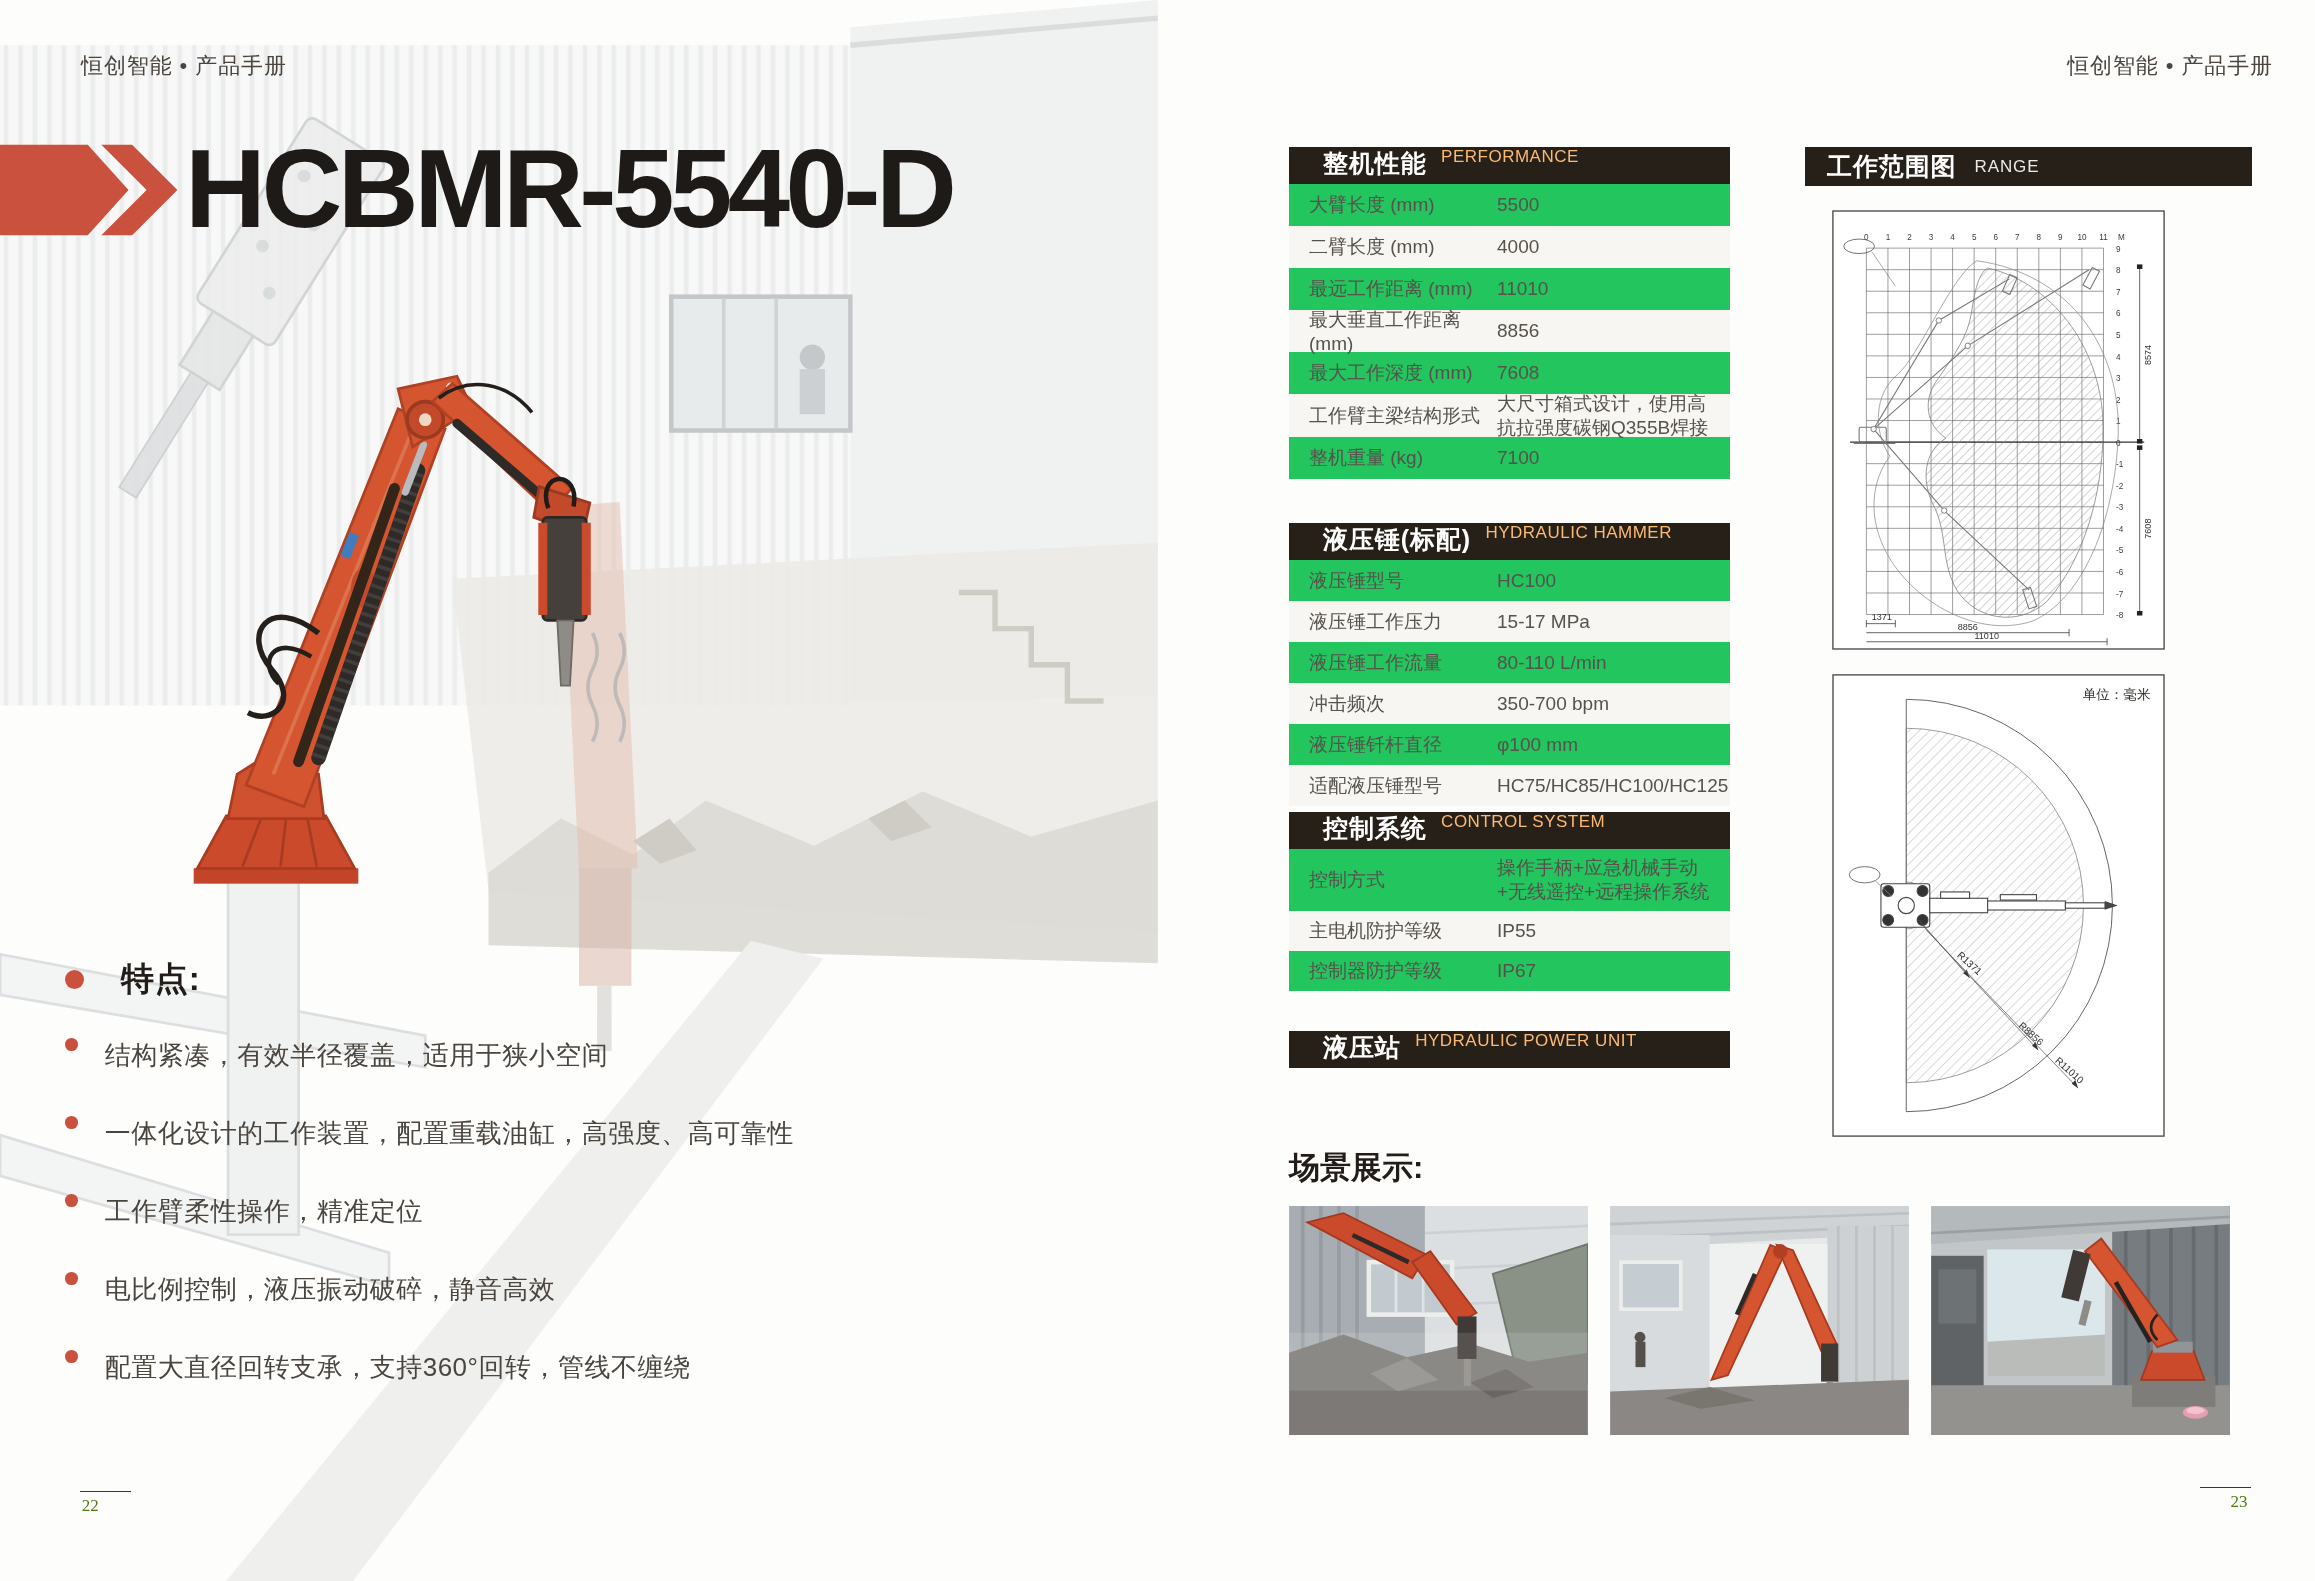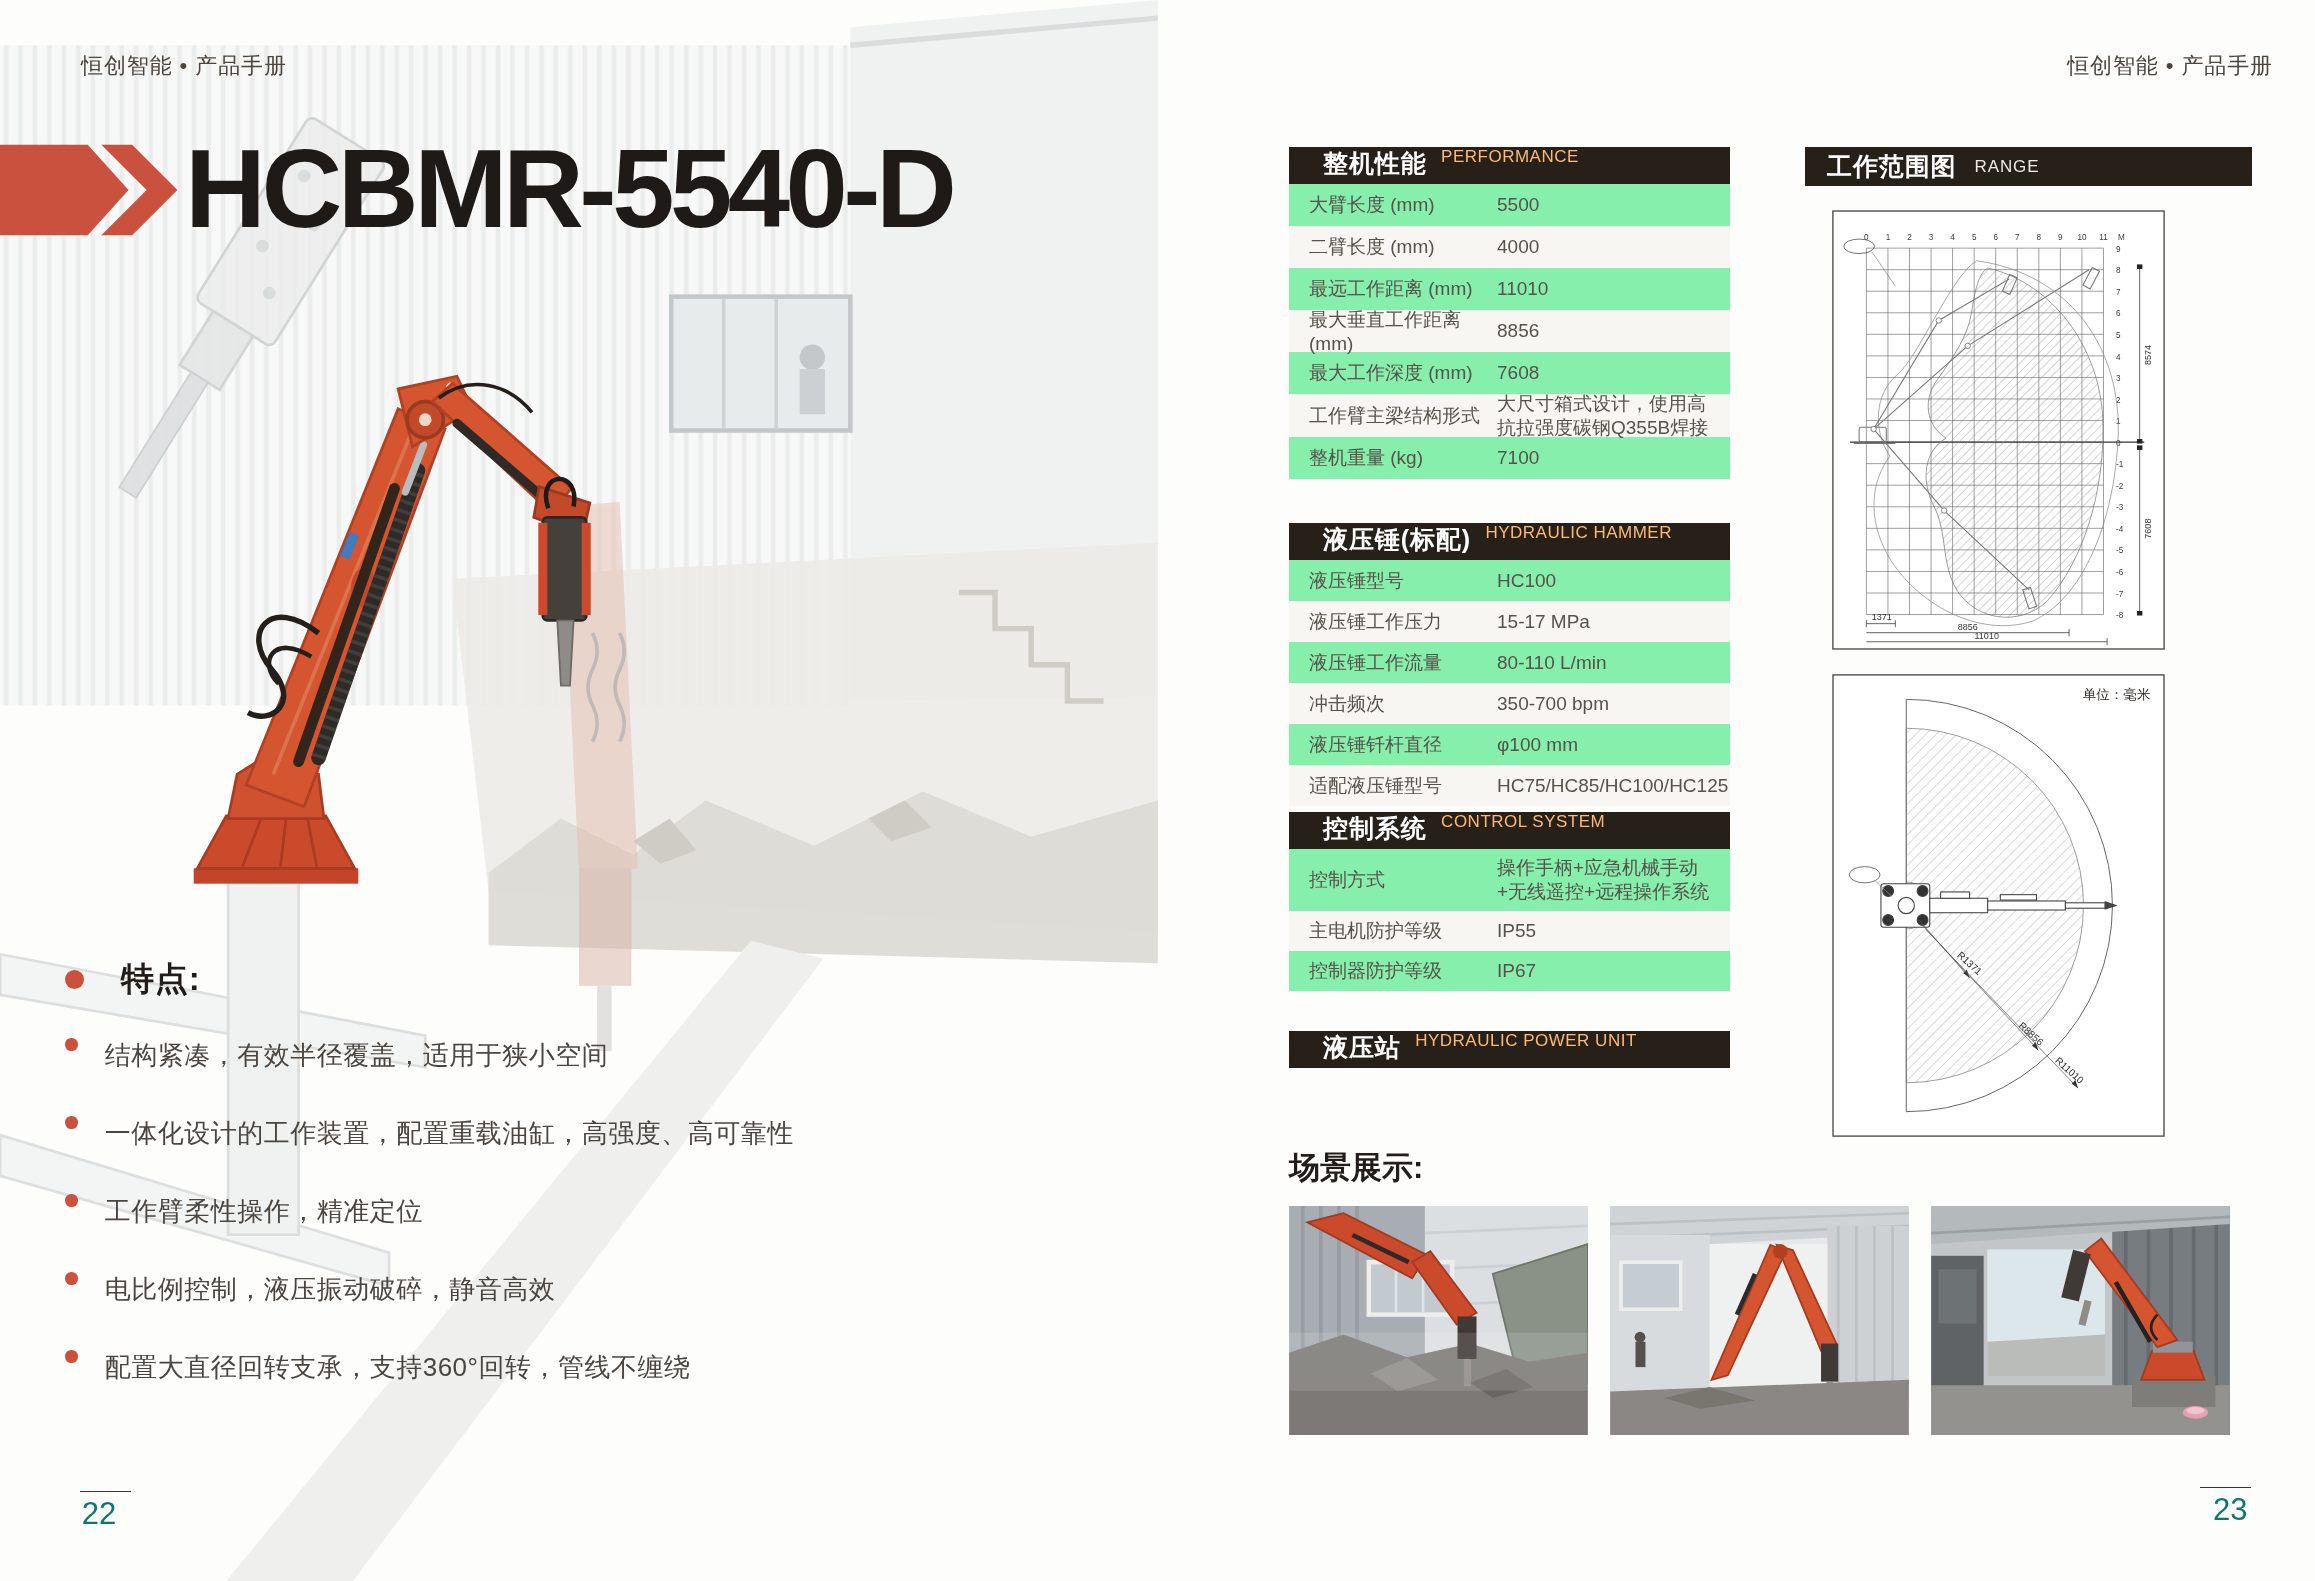--- a/index.html
+++ b/index.html
@@ -31,41 +31,41 @@
   .feat-item .txt{font-size:26px;color:#4a453f;letter-spacing:0.5px;}
   
   .spec-table{position:absolute;left:1289px;width:441px;z-index:5;}
   #t1{top:147px;} #t2{top:523px;} #t3{top:812px;} #t4{top:1031px;}
   .sbar{display:flex;align-items:flex-start;background:#262019;color:#fff;height:37px;padding-left:34px;}
   .sbar .cn{font-size:25px;font-weight:bold;letter-spacing:0.9px;}
   .sbar .en{font-size:17px;margin-left:14.5px;color:#fdba74;letter-spacing:0.5px;}
   .srow{display:flex;align-items:center;font-size:19px;color:#57524b;}
   .srow .slabel{width:188px;padding-left:20px;flex:none;}
   .srow .sval{flex:1;padding-right:7.2px;line-height:1.25;}
-  .beige{background:#86efac;} .lite{background:#f7f6f2;}
+  .beige{background:#22c55e;} .lite{background:#f7f6f2;}
   .h46{height:42px}.h45{height:41px}.h44{height:40px}.h66{height:43px}.h68{height:62px}
   
   #rangeBar{position:absolute;left:1805px;top:147px;width:425px;height:39px;z-index:5;
     display:flex;align-items:center;background:#262019;color:#fff;padding-left:22px;}
   #rangeBar .cn{font-size:25px;font-weight:bold;letter-spacing:0.9px;}
   #rangeBar .en{font-size:17px;margin-left:18px;color:#eceae6;letter-spacing:0.9px;}
   #panel1{position:absolute;left:1832px;top:210px;width:333px;height:440px;z-index:5;}
   #panel2{position:absolute;left:1832px;top:674px;width:333px;height:463px;z-index:5;}
   #sv-grid line{stroke:#4c4c4c;stroke-width:.6;}
   #sv-xticks text,#sv-yticks text,.tickTxt{font-size:9px;fill:#3a3a3a;}
   #sv-xticks text{text-anchor:middle;}
   .dimTxt{font-size:10px;fill:#333;text-anchor:middle;}
   .thin{stroke:#777;stroke-width:1.2;fill:none;}
   .jnt{fill:#fff;stroke:#777;stroke-width:1;}
   
   #scenesHead{position:absolute;left:1289px;top:1147px;font-size:31px;font-weight:bold;color:#221d19;z-index:5;}
   .photo{position:absolute;top:1206px;width:299px;height:229px;z-index:5;}
   #ph1{left:1289px;} #ph2{left:1610px;} #ph3{left:1931px;}
   
-  .pageno{position:absolute;z-index:5;font-family:Liberation Sans, sans-serif;font-size:31px;color:#0f766e;}
+  .pageno{position:absolute;z-index:5;font-family:Liberation Serif, serif;font-size:17px;color:#4d7c0f;}
   .pageno .line{border-top:1.8px solid #3a3632;width:51px;margin-bottom:3.6px;}
   #pnL{left:80px;top:1491px;}
   #pnR{left:2200px;top:1487px;}
   #pnR .num{display:block;text-align:right;padding-right:3.6px;}
   #pnL .num{display:block;padding-left:1.8px;}
 </style>
 </head>
 <body>
 
 <span class="hdr" id="hdrL">恒创智能 • 产品手册</span>

